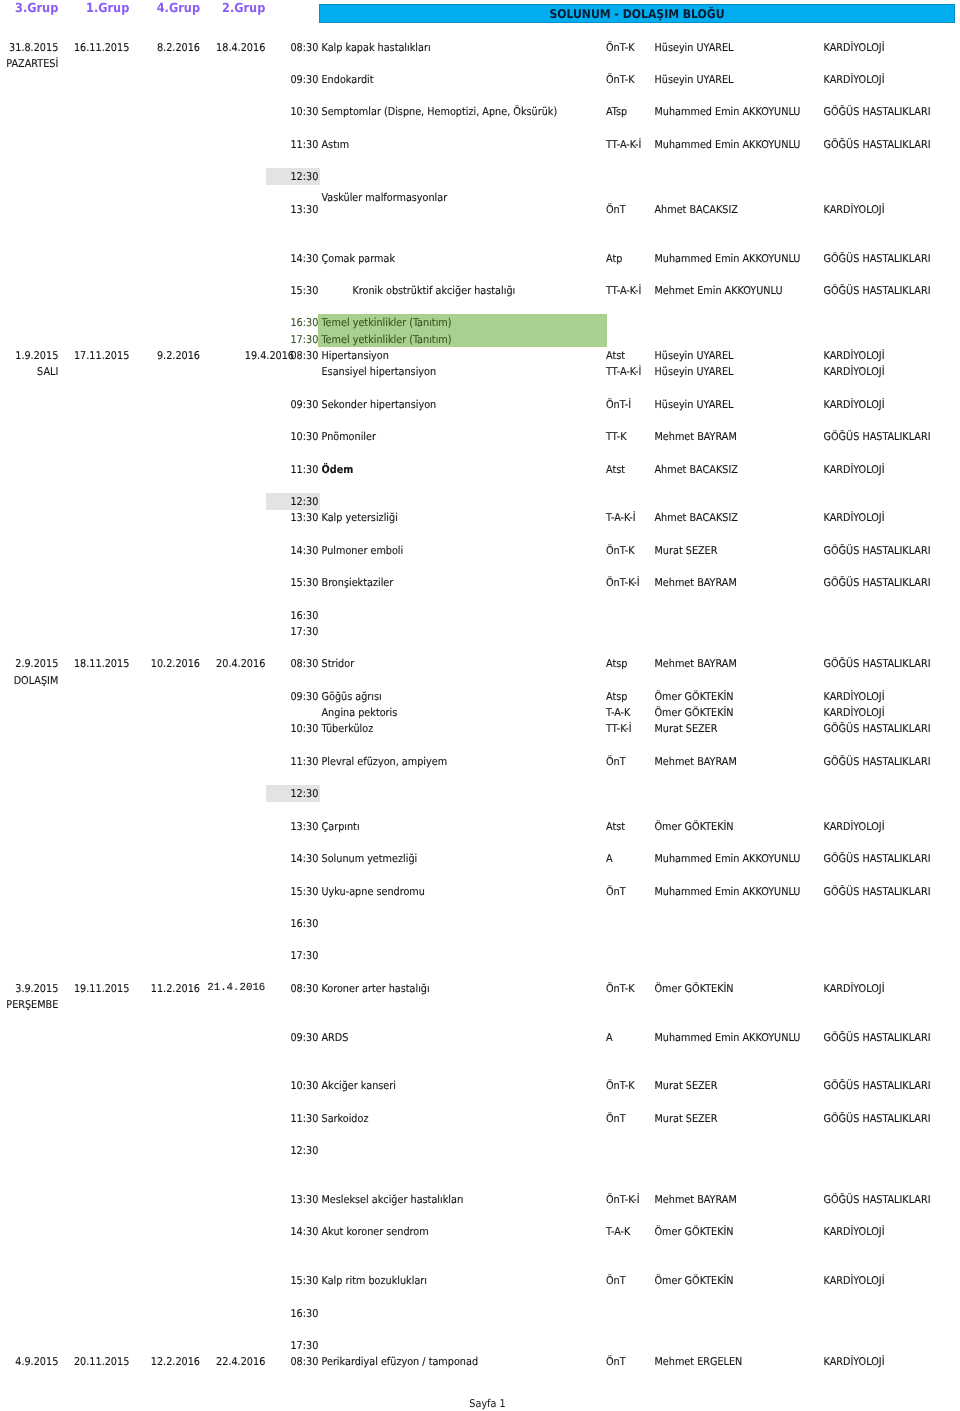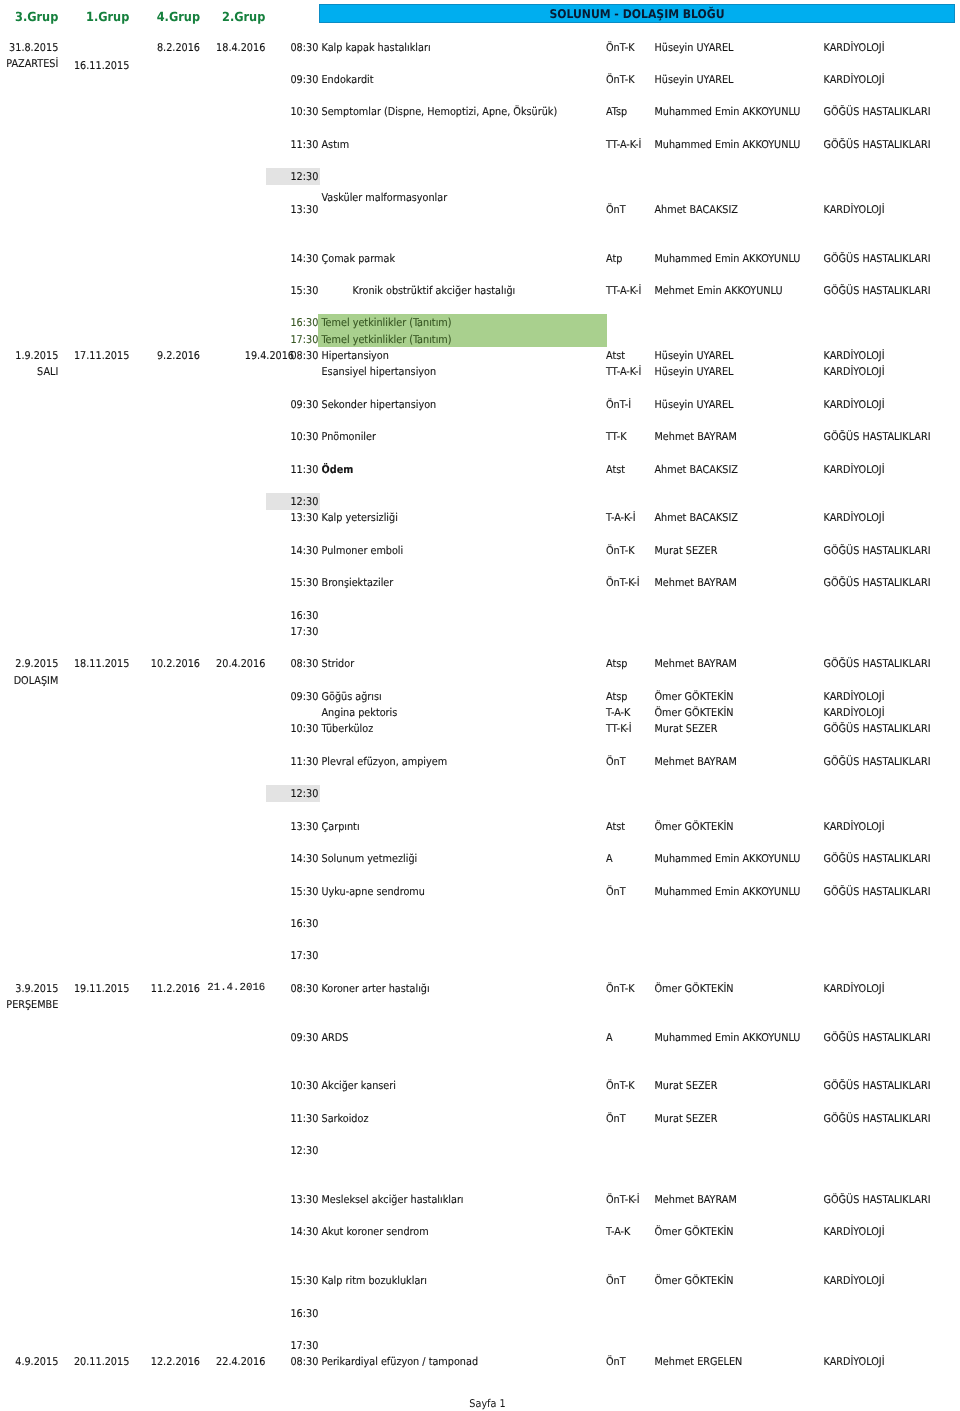--- a/index.html
+++ b/index.html
@@ -8,22 +8,22 @@
        font-family:"DejaVu Sans",sans-serif;font-stretch:condensed;
        font-size:10.75px;color:#141414;
        -webkit-font-smoothing:antialiased;text-rendering:geometricPrecision;}
   #sheet{position:relative;width:960px;height:1411px;background:#ffffff;}
 
   .cell{position:absolute;white-space:nowrap;font-size:10.75px;line-height:13px;
         color:#141414;-webkit-text-stroke:0.1px #141414;}
   .c-date,.c-day,.c-time{text-align:right;}
   .hl{color:#375623;-webkit-text-stroke:0.1px #375623;}
 
-  .grouphdr{position:absolute;top:9px;font-size:12.6px;font-weight:bold;
-            line-height:15px;color:#15803d;text-align:left;white-space:nowrap;}
+  .grouphdr{position:absolute;top:0;font-size:12.6px;font-weight:bold;
+            line-height:15px;color:#8b5cf6;text-align:left;white-space:nowrap;}
 
   #titlebar{position:absolute;left:319px;top:4px;width:634px;height:16.5px;
             background:#00AEEF;border:1px solid #0C8CC4;}
   #titletext{position:absolute;left:319px;top:5px;width:636px;height:18px;
              line-height:18px;text-align:center;font-size:12.1px;font-weight:bold;
              color:#081B33;white-space:nowrap;}
 
   .lunchbg{position:absolute;background:#E3E3E3;}
   .hlbg{position:absolute;background:#A9D08E;}
 
@@ -47,21 +47,21 @@
   <div id="backgrounds">
       <div class="lunchbg" style="left: 266px; width: 53.5px; top: 168.456px; height: 16.8px;"></div>
       <div class="hlbg" style="left: 318px; width: 288.5px; top: 314.344px; height: 16.6px;"></div>
       <div class="hlbg" style="left: 318px; width: 288.5px; top: 330.576px; height: 16.6px;"></div>
       <div class="lunchbg" style="left: 266px; width: 53.5px; top: 493.096px; height: 16.8px;"></div>
       <div class="lunchbg" style="left: 266px; width: 53.5px; top: 785.272px; height: 16.8px;"></div>
     </div>
   <div id="body">
       <div class="day-block">
         <div class="cell c-date" style="right: 901.7px; top: 40.5px;">31.8.2015</div>
-        <div class="cell c-date" style="right: 830.7px; top: 40.5px; margin-top: 18px;">16.11.2015</div>
+        <div class="cell c-date" style="right: 830.7px; top: 40.5px;">16.11.2015</div>
         <div class="cell c-date" style="right: 760px; top: 40.5px;">8.2.2016</div>
         <div class="cell c-date" style="right: 694.7px; top: 40.5px;">18.4.2016</div>
         <div class="cell c-day" style="right: 901.7px; top: 56.732px;">PAZARTESİ</div>
         <div class="cell c-time" style="right: 641.7px; top: 40.5px;">08:30</div>
         <div class="cell " style="left: 321.5px; top: 40.5px;">Kalp kapak hastalıkları</div>
         <div class="cell " style="left: 606px; top: 40.5px;">ÖnT-K</div>
         <div class="cell " style="left: 654.5px; top: 40.5px;">Hüseyin UYAREL</div>
         <div class="cell " style="left: 823.5px; top: 40.5px;">KARDİYOLOJİ</div>
         <div class="cell c-time" style="right: 641.7px; top: 72.964px;">09:30</div>
         <div class="cell " style="left: 321.5px; top: 72.964px;">Endokardit</div>

